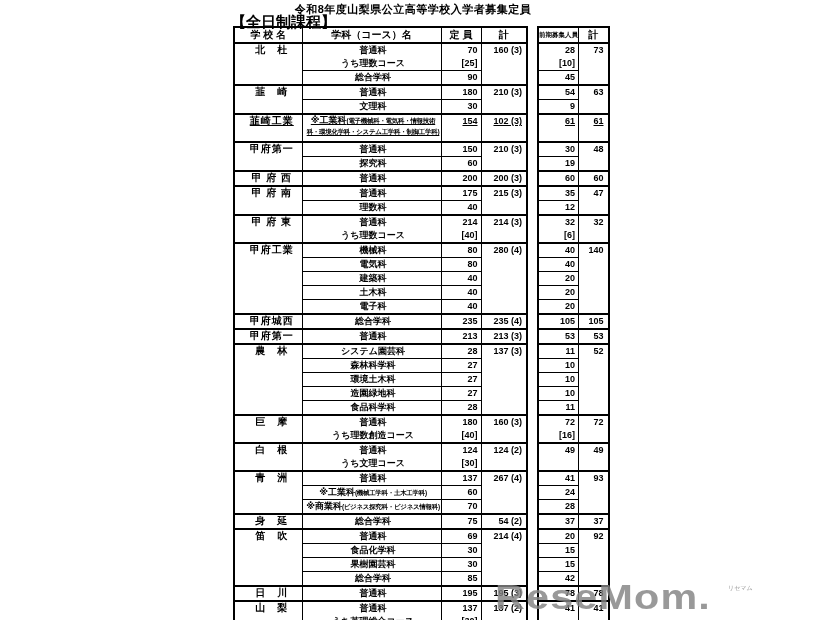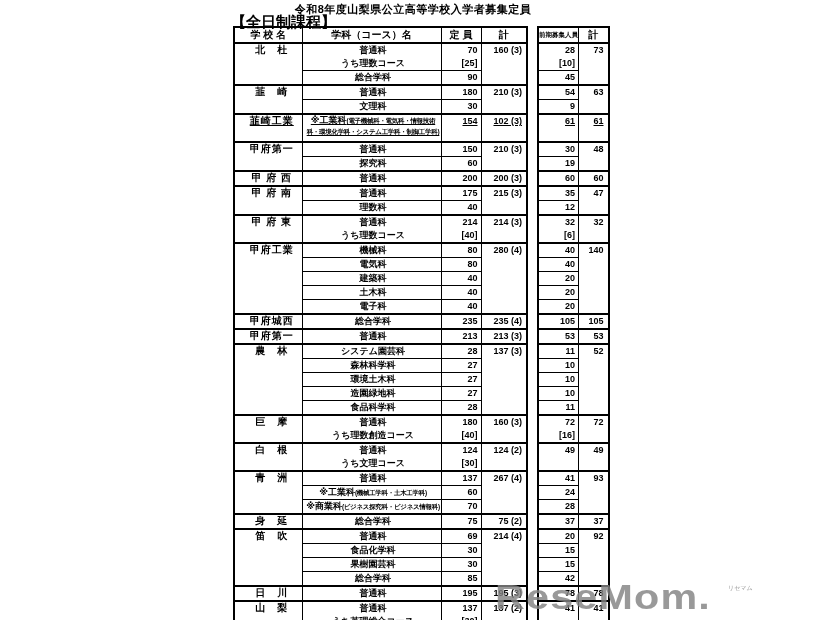--- a/index.html
+++ b/index.html
@@ -209,21 +209,21 @@
             <td class="num bt1">60</td>
           </tr>
           <tr>
             <td class="dept bt1"><span>※商業科</span><span class="dept-small">(ビジネス探究科・ビジネス情報科)</span></td>
             <td class="num bt1">70</td>
           </tr>
           <tr>
             <td class="name bt2" rowspan="1">身　延</td>
             <td class="dept bt2"><span>総合学科</span></td>
             <td class="num bt2">75</td>
-            <td class="num total bt2" rowspan="1">75 (2)</td>
+            <td class="num total bt2" rowspan="1">54 (2)</td>
           </tr>
           <tr>
             <td class="name bt2" rowspan="4">笛　吹</td>
             <td class="dept bt2"><span>普通科</span></td>
             <td class="num bt2">69</td>
             <td class="num total bt2" rowspan="4">214 (4)</td>
           </tr>
           <tr>
             <td class="dept bt1"><span>食品化学科</span></td>
             <td class="num bt1">30</td>

